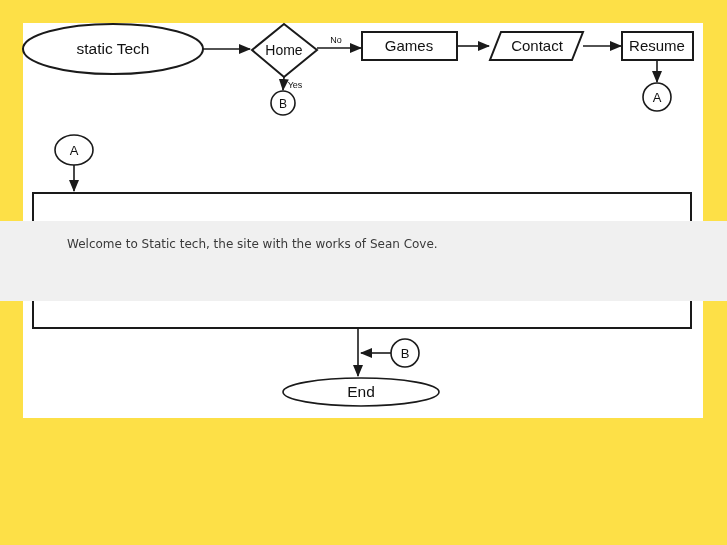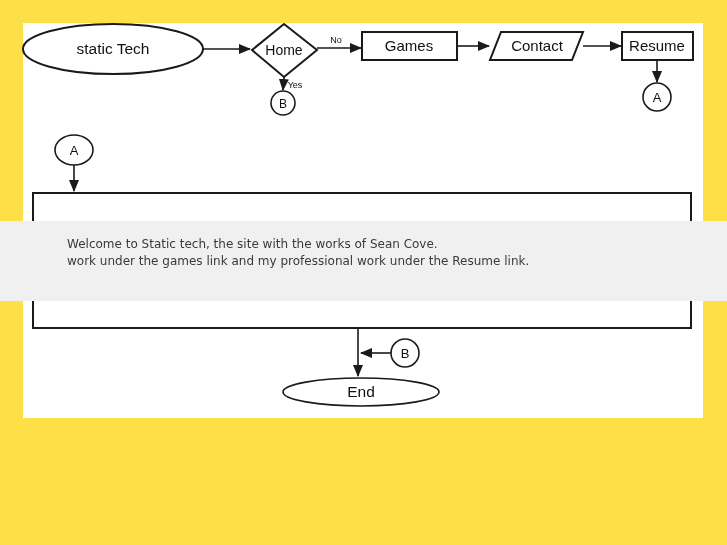--- a/index.html
+++ b/index.html
@@ -104,16 +104,15 @@
 
     <circle class="shape-thin" cx="405" cy="353" r="14"></circle>
     <text x="405" y="358" text-anchor="middle" font-size="13">B</text>
 
     <ellipse class="shape-thin" cx="361" cy="392" rx="78" ry="14"></ellipse>
     <text x="361" y="397" text-anchor="middle" font-size="15.5">End</text>
   </svg>
 
   <div class="welcome-text">
     <div>Welcome to Static tech, the site with the works of Sean Cove.</div>
-    <div>work under the games link and my professional work under the Resume link.</div>
   </div>
 
 </div>
 
 </body></html>

